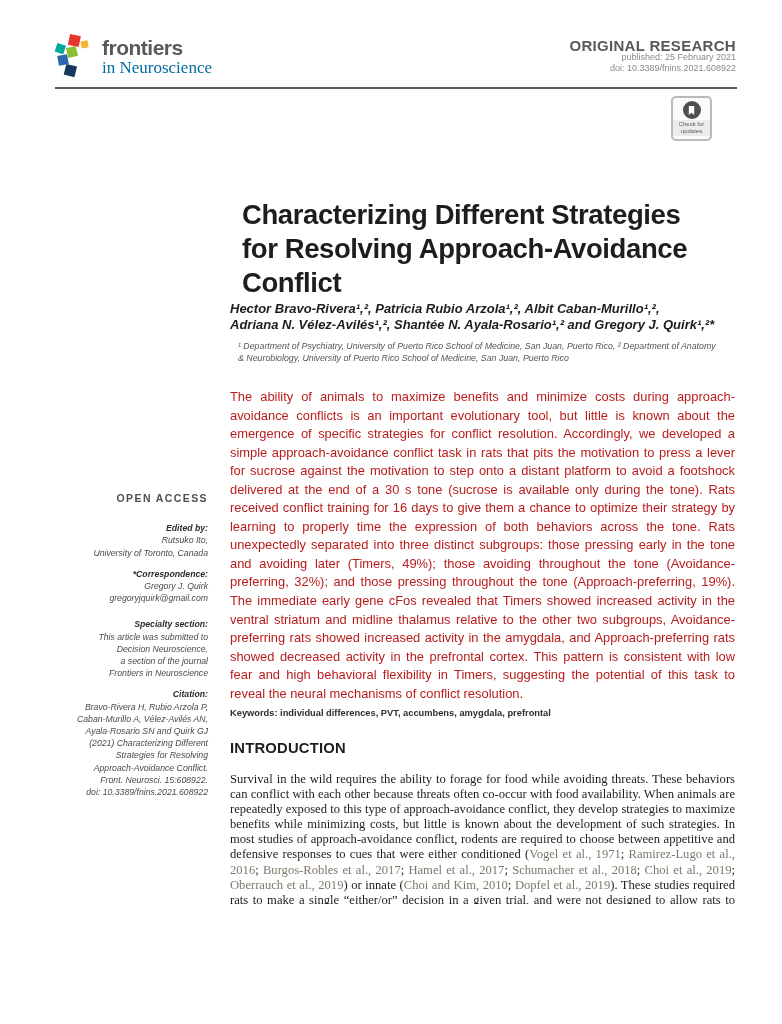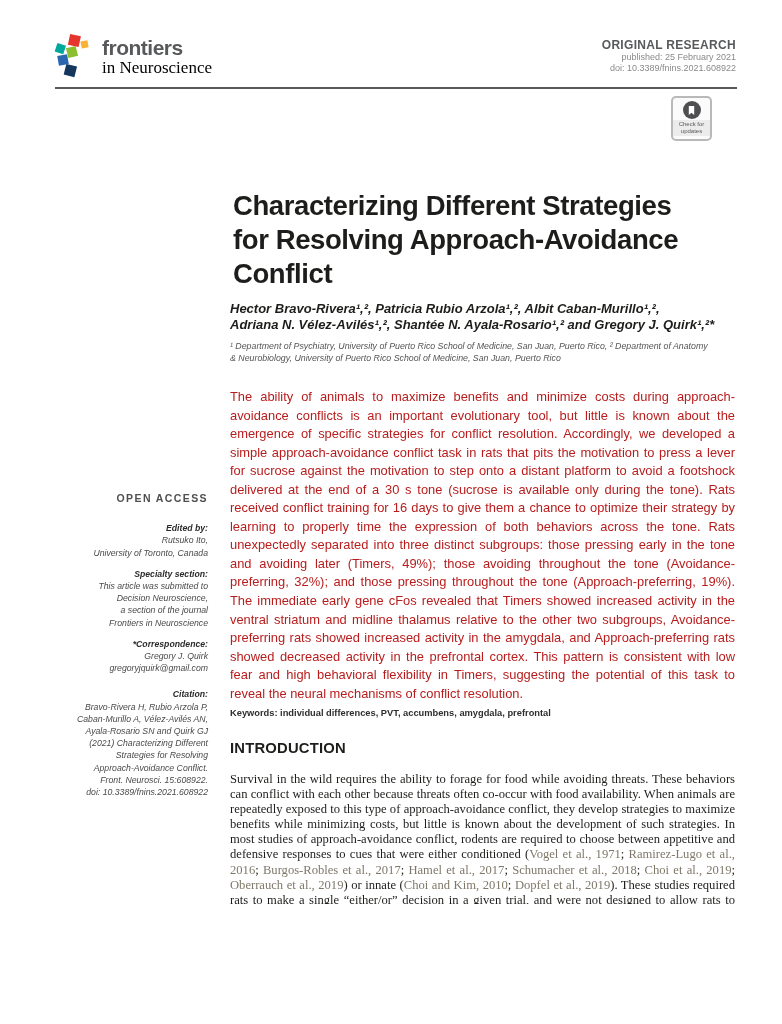--- a/index.html
+++ b/index.html
@@ -4,23 +4,23 @@
 <style>
   html,body{margin:0;padding:0;background:#ffffff;}
   .page{position:relative;width:782px;height:904px;background:#ffffff;overflow:hidden;
         font-family:"Liberation Sans",sans-serif;color:#1f1f1f;}
 
   
   .logo{position:absolute;left:54px;top:34px;display:flex;align-items:flex-start;}
   .logo-cubes{width:42px;height:48px;margin-right:6px;}
   .logo-text{padding-top:4px;}
   .logo-title{font-size:21px;font-weight:bold;color:#58595b;letter-spacing:-0.5px;line-height:20px;}
-  .logo-sub{font-family:"Liberation Serif",serif;font-size:17px;color:#000000;line-height:19px;}
+  .logo-sub{font-family:"Liberation Serif",serif;font-size:17px;color:#0369a1;line-height:19px;}
   .header-meta{position:absolute;right:46px;top:40px;text-align:right;line-height:11.5px;}
-  .header-meta .type{font-size:12px;font-weight:bold;color:#58595b;letter-spacing:0.3px;}
+  .header-meta .type{font-size:15px;font-weight:bold;color:#58595b;letter-spacing:0.3px;}
   .header-meta .pub,.header-meta .doi{font-size:9px;color:#8a8a8a;}
   .header-rule{position:absolute;left:55px;right:45px;top:87px;border-top:2px solid #58595b;}
 
   
   .update-badge{position:absolute;left:671px;top:96px;width:41px;height:45px;background:#fbfbfb;
                 border:2px solid #b9b9b9;border-radius:5px;box-sizing:border-box;text-align:center;}
   .badge-circle{width:18px;height:18px;border-radius:50%;background:#4f4f51;margin:3px auto 1px auto;
                 display:flex;align-items:center;justify-content:center;}
   .badge-label{font-size:6px;line-height:6.6px;color:#58595b;background:#ececec;
                white-space:pre-line;padding:1px 0 2px 0;}
@@ -34,21 +34,21 @@
   .sb-label{font-weight:bold;color:#2b2b2b;}
   .sb-val{white-space:pre-line;}
   .sb-line .lab{font-weight:bold;color:#2b2b2b;}
 
   
   .main{position:absolute;left:230px;top:0;width:505px;}
   .title{position:absolute;top:186px;left:0;width:505px;font-size:27.5px;font-weight:bold;
          line-height:34px;letter-spacing:-0.4px;color:#1d1d1b;white-space:pre-line;}
   .authors{position:absolute;top:301px;left:0;width:505px;font-size:13px;font-weight:bold;
            font-style:italic;line-height:15.5px;color:#1d1d1b;white-space:pre-line;}
-  .affiliations{position:absolute;top:340px;left:0;width:505px;font-size:8.8px;font-style:italic;
+  .affiliations{position:absolute;top:340px;left:8px;width:505px;font-size:8.8px;font-style:italic;
                 color:#555;line-height:12.4px;white-space:pre-line;}
   .abstract{position:absolute;top:388px;left:0;width:505px;font-size:12.9px;line-height:18.55px;
             text-align:justify;color:#b91c1c;}
   .keywords{position:absolute;top:708px;left:0;width:505px;font-size:9.3px;font-weight:bold;color:#2e2e2e;}
   .section-heading{position:absolute;top:740px;left:0;font-size:14.8px;font-weight:bold;
                    letter-spacing:0.2px;color:#1d1d1b;}
   .intro{position:absolute;top:772px;left:0;width:505px;font-family:"Liberation Serif",serif;
          font-size:12.6px;line-height:15.1px;text-align:justify;color:#1d1d1b;}
   .cite{color:#7f786a;cursor:pointer;}
 
@@ -100,50 +100,50 @@
   <aside class="sidebar">
     <div class="open-access">OPEN ACCESS</div>
 
     <section class="sb">
       <div class="sb-label">Edited by:</div>
       <div class="sb-val">Rutsuko Ito,
 University of Toronto, Canada</div>
     </section>
 
 
+    <section class="sb sb-corr">
+      <div class="sb-label">*Correspondence:</div>
+      <div class="sb-val">Gregory J. Quirk</div>
+      <div class="sb-val">gregoryjquirk@gmail.com</div>
+    </section>
+
     <section class="sb">
       <div class="sb-label">Specialty section:</div>
       <div class="sb-val">This article was submitted to
 Decision Neuroscience,
 a section of the journal
 Frontiers in Neuroscience</div>
-    </section>
-
-    <section class="sb sb-corr">
-      <div class="sb-label">*Correspondence:</div>
-      <div class="sb-val">Gregory J. Quirk</div>
-      <div class="sb-val">gregoryjquirk@gmail.com</div>
     </section>
 
 
     <section class="sb">
       <div class="sb-label">Citation:</div>
       <div class="sb-val">Bravo-Rivera H, Rubio Arzola P,
 Caban-Murillo A, Vélez-Avilés AN,
 Ayala-Rosario SN and Quirk GJ
 (2021) Characterizing Different
 Strategies for Resolving
 Approach-Avoidance Conflict.
 Front. Neurosci. 15:608922.
 doi: 10.3389/fnins.2021.608922</div>
     </section>
   </aside>
 
   <main class="main">
-    <h1 class="title" style="margin:3px;">Characterizing Different Strategies
+    <h1 class="title" style="margin:12px;">Characterizing Different Strategies
 for Resolving Approach-Avoidance
 Conflict</h1>
     <div class="authors">Hector Bravo-Rivera¹,², Patricia Rubio Arzola¹,², Albit Caban-Murillo¹,²,
 Adriana N. Vélez-Avilés¹,², Shantée N. Ayala-Rosario¹,² and Gregory J. Quirk¹,²*</div>
     <div class="affiliations">¹ Department of Psychiatry, University of Puerto Rico School of Medicine, San Juan, Puerto Rico, ² Department of Anatomy
 &amp; Neurobiology, University of Puerto Rico School of Medicine, San Juan, Puerto Rico</div>
     <div class="abstract">The ability of animals to maximize benefits and minimize costs during approach-avoidance conflicts is an important evolutionary tool, but little is known about the emergence of specific strategies for conflict resolution. Accordingly, we developed a simple approach-avoidance conflict task in rats that pits the motivation to press a lever for sucrose against the motivation to step onto a distant platform to avoid a footshock delivered at the end of a 30 s tone (sucrose is available only during the tone). Rats received conflict training for 16 days to give them a chance to optimize their strategy by learning to properly time the expression of both behaviors across the tone. Rats unexpectedly separated into three distinct subgroups: those pressing early in the tone and avoiding later (Timers, 49%); those avoiding throughout the tone (Avoidance-preferring, 32%); and those pressing throughout the tone (Approach-preferring, 19%). The immediate early gene cFos revealed that Timers showed increased activity in the ventral striatum and midline thalamus relative to the other two subgroups, Avoidance-preferring rats showed increased activity in the amygdala, and Approach-preferring rats showed decreased activity in the prefrontal cortex. This pattern is consistent with low fear and high behavioral flexibility in Timers, suggesting the potential of this task to reveal the neural mechanisms of conflict resolution.</div>
     <div class="keywords">Keywords: individual differences, PVT, accumbens, amygdala, prefrontal</div>
     <h2 class="section-heading" style="margin:0;">INTRODUCTION</h2>
     <div class="intro"><span>Survival in the wild requires the ability to forage for food while avoiding threats. These behaviors can conflict with each other because threats often co-occur with food availability. When animals are repeatedly exposed to this type of approach-avoidance conflict, they develop strategies to maximize benefits while minimizing costs, but little is known about the development of such strategies. In most studies of approach-avoidance conflict, rodents are required to choose between appetitive and defensive responses to cues that were either conditioned (</span><span class="cite">Vogel et al., 1971</span><span>; </span><span class="cite">Ramirez-Lugo et al., 2016</span><span>; </span><span class="cite">Burgos-Robles et al., 2017</span><span>; </span><span class="cite">Hamel et al., 2017</span><span>; </span><span class="cite">Schumacher et al., 2018</span><span>; </span><span class="cite">Choi et al., 2019</span><span>; </span><span class="cite">Oberrauch et al., 2019</span><span>) or innate (</span><span class="cite">Choi and Kim, 2010</span><span>; </span><span class="cite">Dopfel et al., 2019</span><span>). These studies required rats to make a single “either/or” decision in a given trial, and were not designed to allow rats to achieve both approach and avoidance outcomes within a trial. Furthermore, rats were not given a period of conflict training sufficiently long enough to allow for the development of strategies</span></div>

